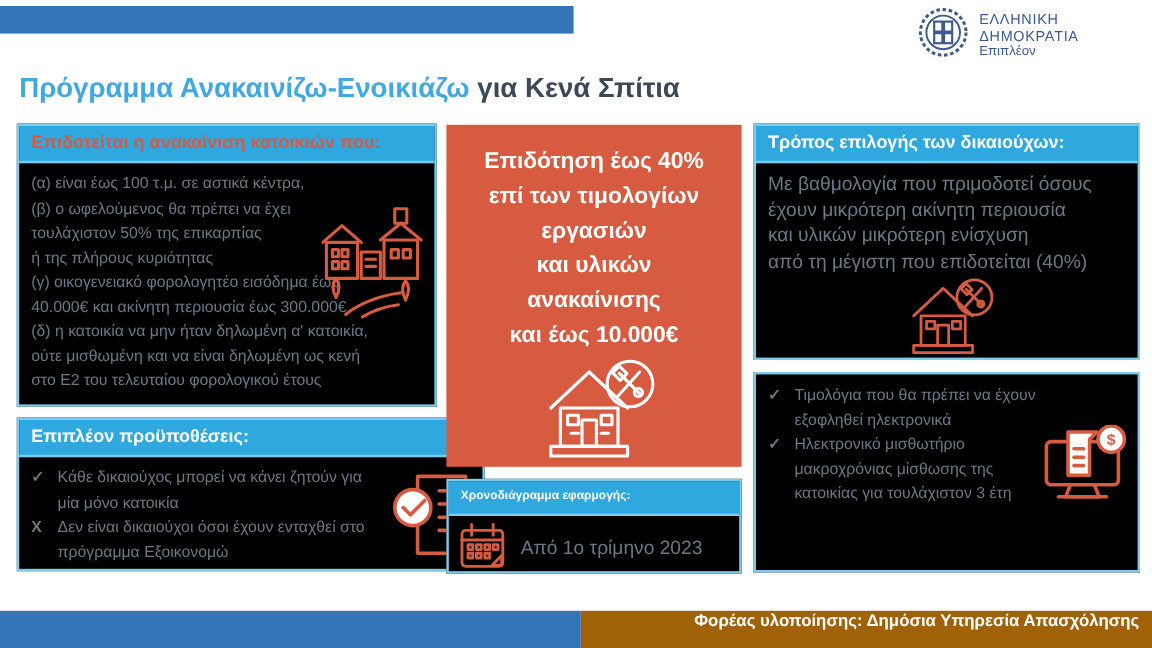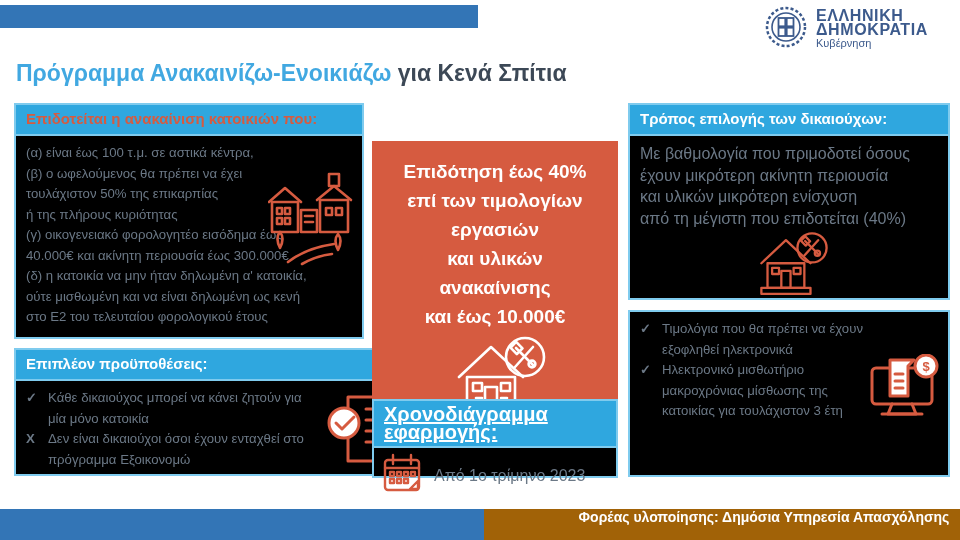--- a/index.html
+++ b/index.html
@@ -10,21 +10,21 @@
     -webkit-font-smoothing:antialiased;
   }
   .abs{position:absolute;}
 
   
   .topbar{left:0;top:5px;width:478px;height:23px;background:#3375B6;}
 
   
   .gov-logo{left:764px;top:5px;width:196px;height:48px;display:flex;align-items:center;gap:8px;color:#3C5A8C;}
   .gov-logo svg{flex:0 0 auto;}
-  .gov-name{font-size:16px;font-weight:bold;letter-spacing:.6px;line-height:14px;}
+  .gov-name{font-size:12px;font-weight:normal;letter-spacing:.6px;line-height:14px;}
   .gov-sub{font-size:11px;line-height:13px;}
 
   
   .page-title{left:16px;top:60px;font-size:23px;font-weight:bold;white-space:nowrap;}
   .title-hi{color:#41A8E1;}
   .title-dark{color:#3C4856;}
 
   
   .box{border:2px solid #7FCBEE;background:#000000;box-sizing:border-box;}
   .box-header{background:#2FA7DF;color:#ffffff;font-weight:bold;font-size:15px;
@@ -38,27 +38,27 @@
 
   .b2{left:14px;top:348px;width:390px;height:128px;}
   .b2 .box-body{padding-right:84px;}
   .b2 .doc-icon{position:absolute;right:6px;top:12px;color:#D65B40;}
 
   .check-item{display:flex;gap:8px;}
   .check-mark{flex:0 0 14px;font-weight:bold;}
 
   
   .b3{left:372px;top:104px;width:246px;height:285px;background:#D65B40;box-sizing:border-box;
-      color:#ffffff;text-align:center;padding-top:16px;margin-top:37px;}
+      color:#ffffff;text-align:center;padding-top:16px;}
   .b3 .line{font-size:19px;font-weight:bold;line-height:29px;}
   .b3 .house-big{margin-top:4px;color:#ffffff;}
 
   
   .b4{left:372px;top:399px;width:246px;height:79px;}
-  .b4 .box-header{font-size:20px;padding:4px 10px 5px 10px;text-decoration:underline;}
+  .b4 .box-header{font-size:10px;padding:4px 10px 5px 10px;}
   .b4 .box-body{display:flex;align-items:center;gap:12px;padding:5px 8px;}
   .b4 .cal{color:#D65B40;flex:0 0 auto;}
   .b4 .when{font-size:16px;color:#6B7886;}
 
   
   .b5{left:628px;top:103px;width:322px;height:197px;}
   .b5 .box-body{font-size:16px;line-height:21.5px;}
   .b5 .house-small{text-align:center;margin-top:2px;color:#D65B40;}
 
   
@@ -82,21 +82,21 @@
     <svg width="44" height="44" viewBox="0 0 44 44" fill="none">
       <circle cx="22" cy="22" r="19" stroke="#3C5A8C" stroke-width="2.5" stroke-dasharray="3 2.2"></circle>
       <circle cx="22" cy="22" r="14" stroke="#3C5A8C" stroke-width="1.6"></circle>
       <rect x="14.5" y="13" width="15" height="18" stroke="#3C5A8C" stroke-width="1.8" fill="none"></rect>
       <line x1="22" y1="13" x2="22" y2="31" stroke="#3C5A8C" stroke-width="3.2"></line>
       <line x1="14.5" y1="22" x2="29.5" y2="22" stroke="#3C5A8C" stroke-width="3.2"></line>
     </svg>
   </span>
   <span>
     <div class="gov-name">ΕΛΛΗΝΙΚΗ ΔΗΜΟΚΡΑΤΙΑ</div>
-    <div class="gov-sub">Κυβέρνηση</div>
+    <div class="gov-sub">Επιπλέον</div>
   </span>
 </div>
 
 <div class="abs page-title">
   <span class="title-hi">Πρόγραμμα Ανακαινίζω-Ενοικιάζω</span><span class="title-dark"> για Κενά Σπίτια</span>
 </div>
 
 <div class="abs box b1">
   <div class="box-header orange-text">Επιδοτείται η ανακαίνιση κατοικιών που:</div>
   <div class="box-body">

